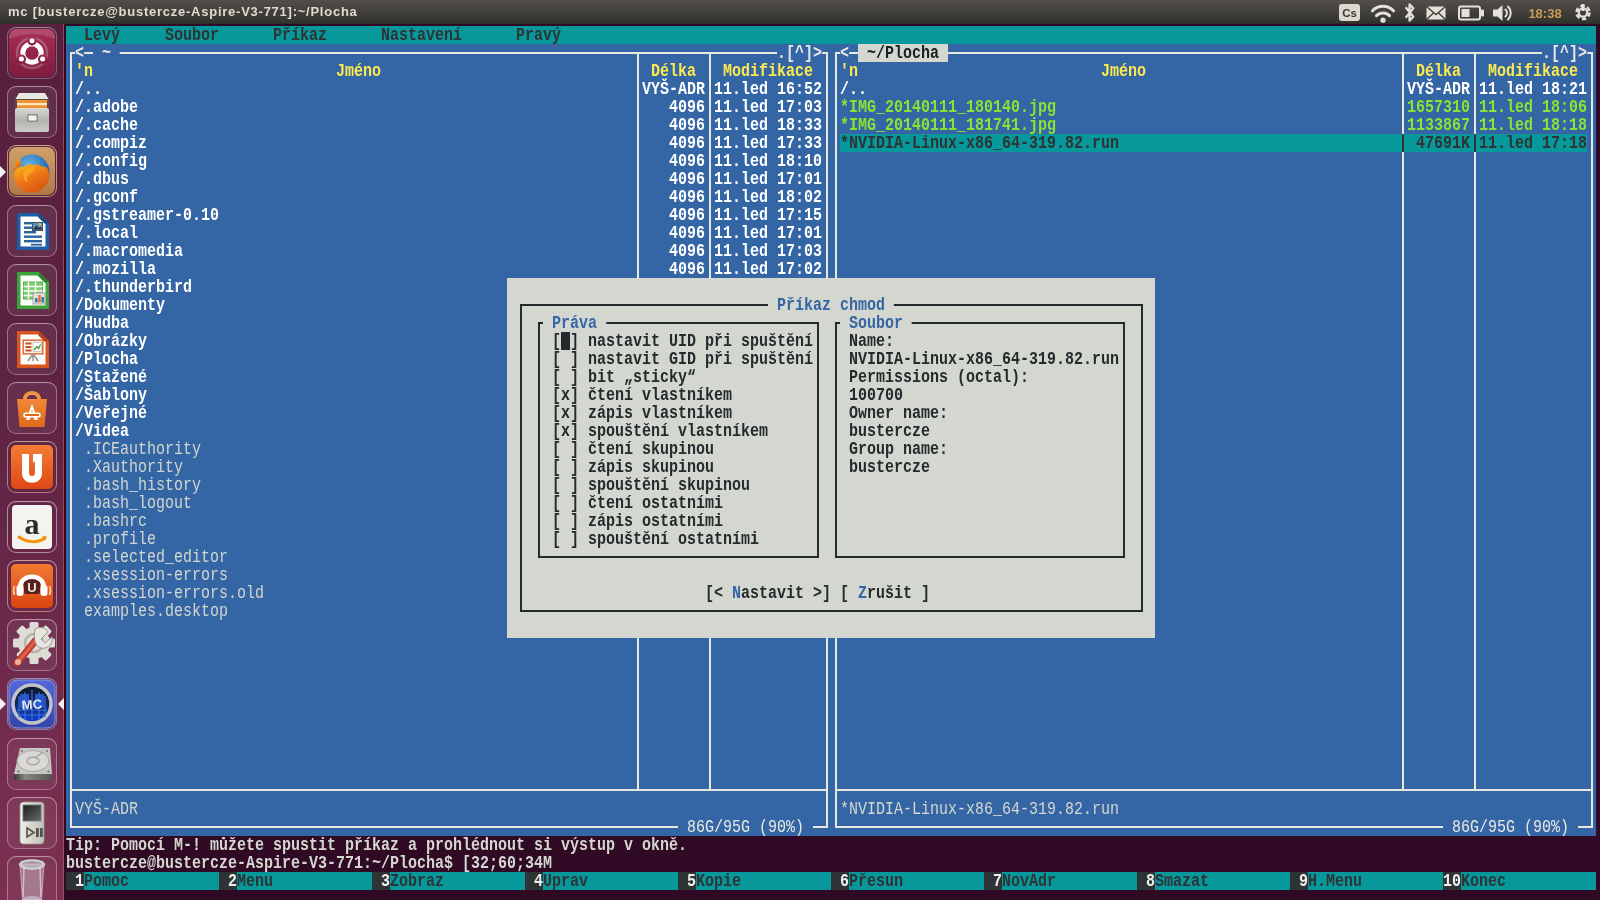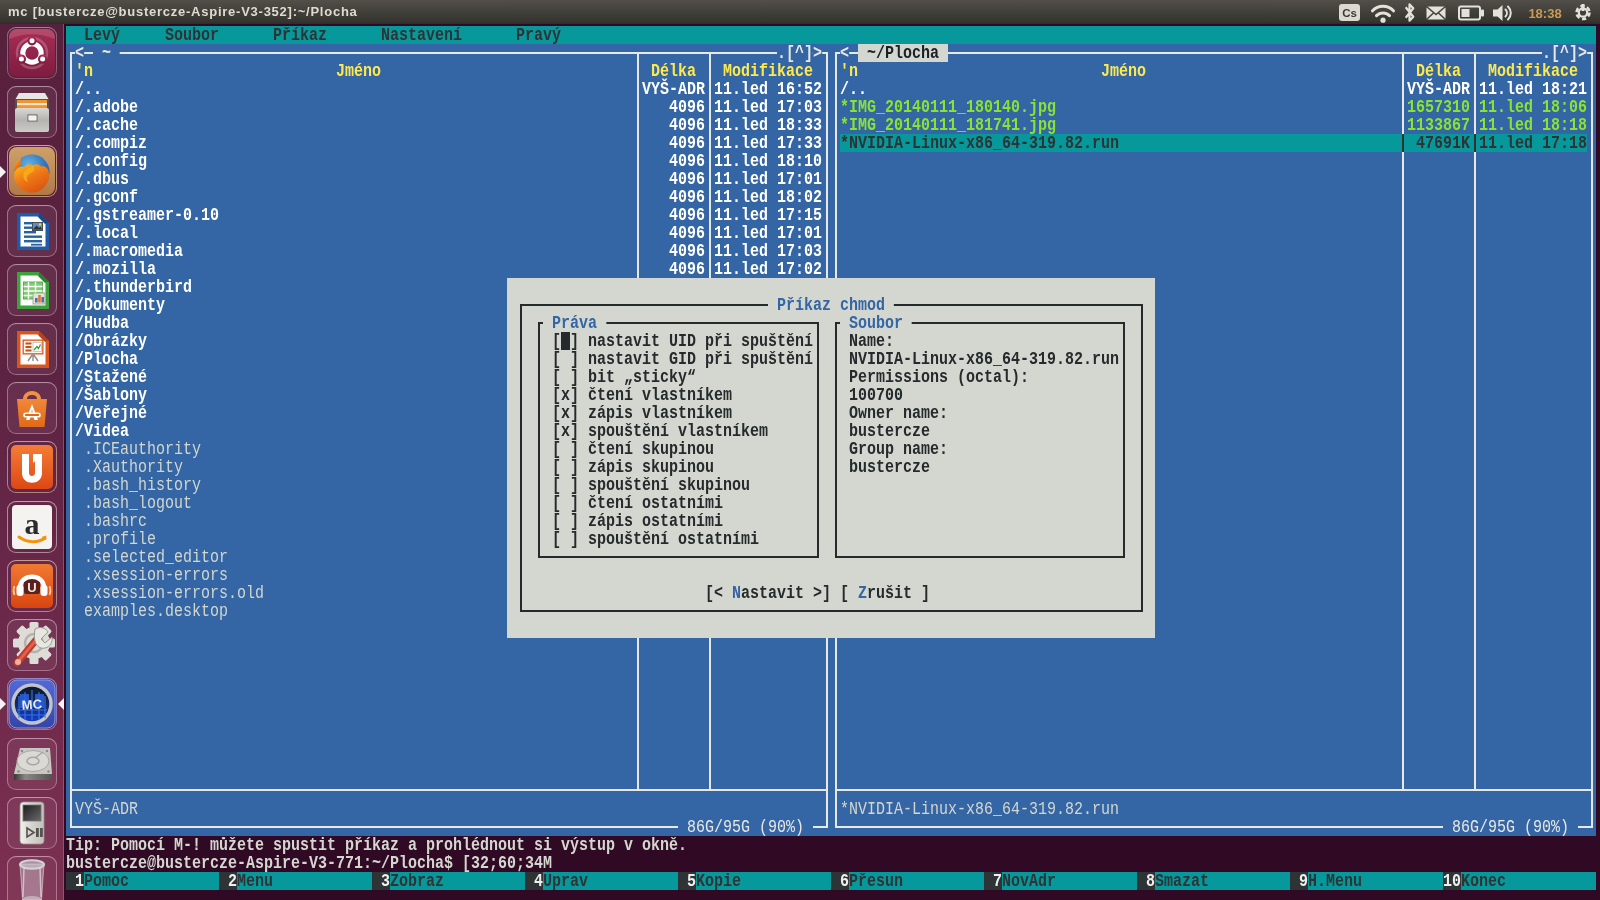--- a/index.html
+++ b/index.html
@@ -1,19 +1,19 @@
 <!DOCTYPE html>
 <html><head><meta charset="utf-8"><style>
 html,body{margin:0;padding:0;}
 body{width:1600px;height:900px;position:relative;background:#300a24;overflow:hidden;font-family:"Liberation Mono",monospace;}
 .a{position:absolute;}
 .t{position:absolute;font:bold 18px "Liberation Mono",monospace;line-height:18px;height:18px;white-space:pre;color:#d3d7cf;transform:scaleX(0.83333);transform-origin:0 0;}
 </style></head><body>
 <div class="a" style="left:0;top:0;width:1600px;height:24px;background:linear-gradient(#524f49,#403e39 55%,#36342f 90%,#2d2b27);"></div>
-<div class="a" style="left:8px;top:3px;font:bold 13px 'Liberation Sans',sans-serif;letter-spacing:0.75px;color:#dfdbd2;line-height:18px;">mc [bustercze@bustercze-Aspire-V3-352]:~/Plocha</div>
+<div class="a" style="left:8px;top:3px;font:bold 13px 'Liberation Sans',sans-serif;letter-spacing:0.75px;color:#dfdbd2;line-height:18px;">mc [bustercze@bustercze-Aspire-V3-771]:~/Plocha</div>
 <svg class="a" style="left:1330px;top:0" width="270" height="24" viewBox="0 0 270 24">
 <g fill="#e4e1da" stroke="none">
 <rect x="9" y="4" width="21" height="17" rx="3" fill="#dcd9d1"></rect>
 <text x="19.5" y="17" font-family="Liberation Sans" font-size="11.5" font-weight="bold" fill="#3a3935" text-anchor="middle">Cs</text>
 <g transform="translate(53,13)">
  <path d="M -10.5 -2.2 A 14.5 14.5 0 0 1 10.5 -2.2" fill="none" stroke="#e4e1da" stroke-width="3" stroke-linecap="round"></path>
  <path d="M -6.5 2.6 A 9.2 9.2 0 0 1 6.5 2.6" fill="none" stroke="#e4e1da" stroke-width="3" stroke-linecap="round"></path>
  <circle cx="0" cy="7.2" r="2.6"></circle>
 </g>
 <g transform="translate(79.5,12.5)" fill="none" stroke="#e4e1da" stroke-width="2.2" stroke-linejoin="round">

